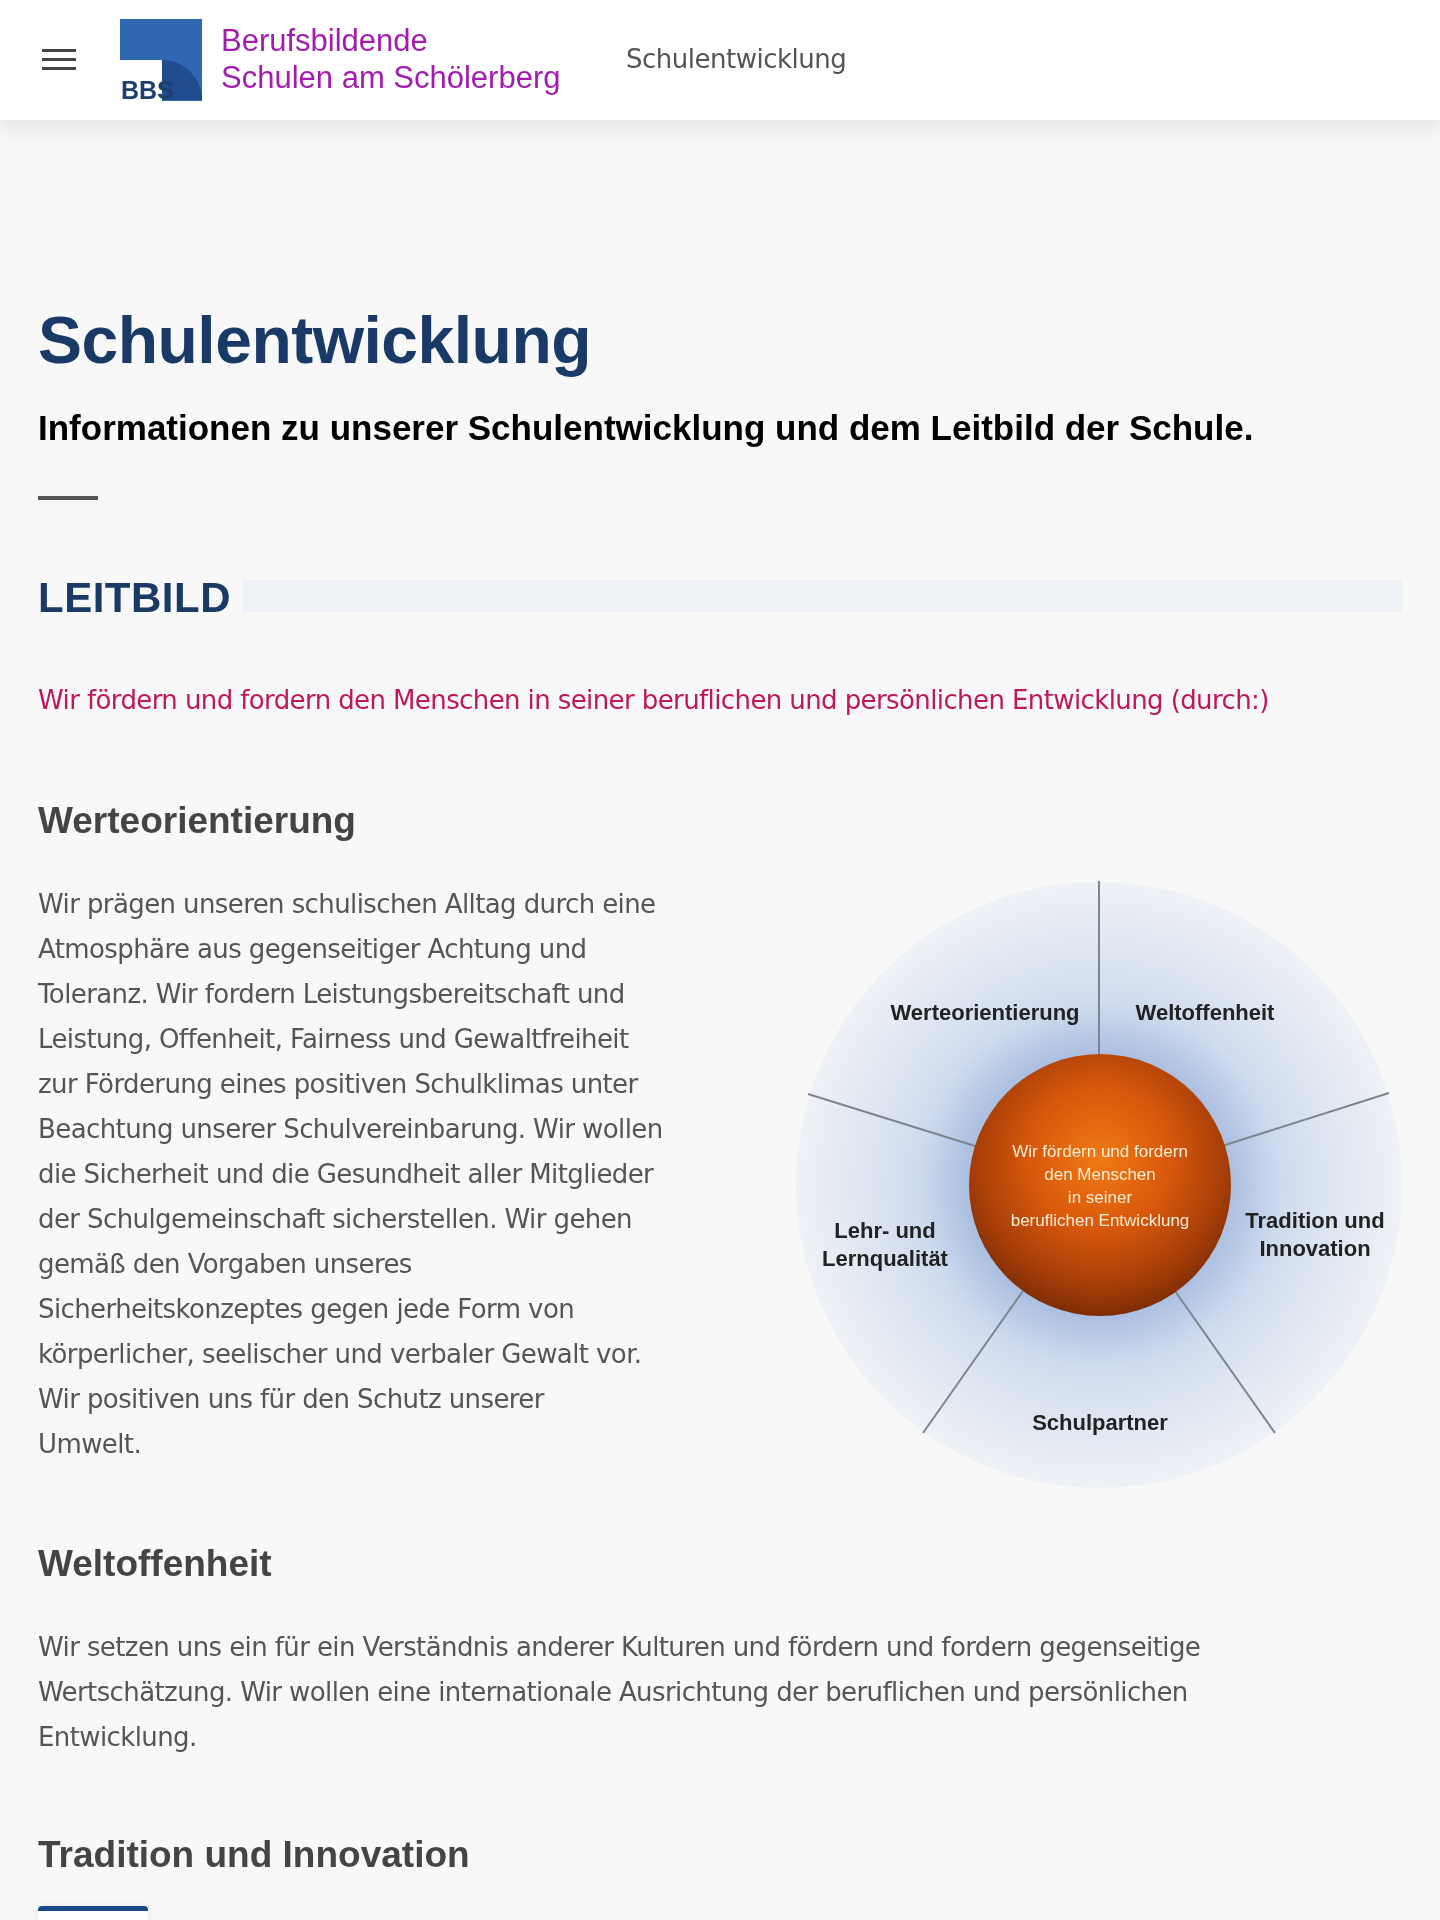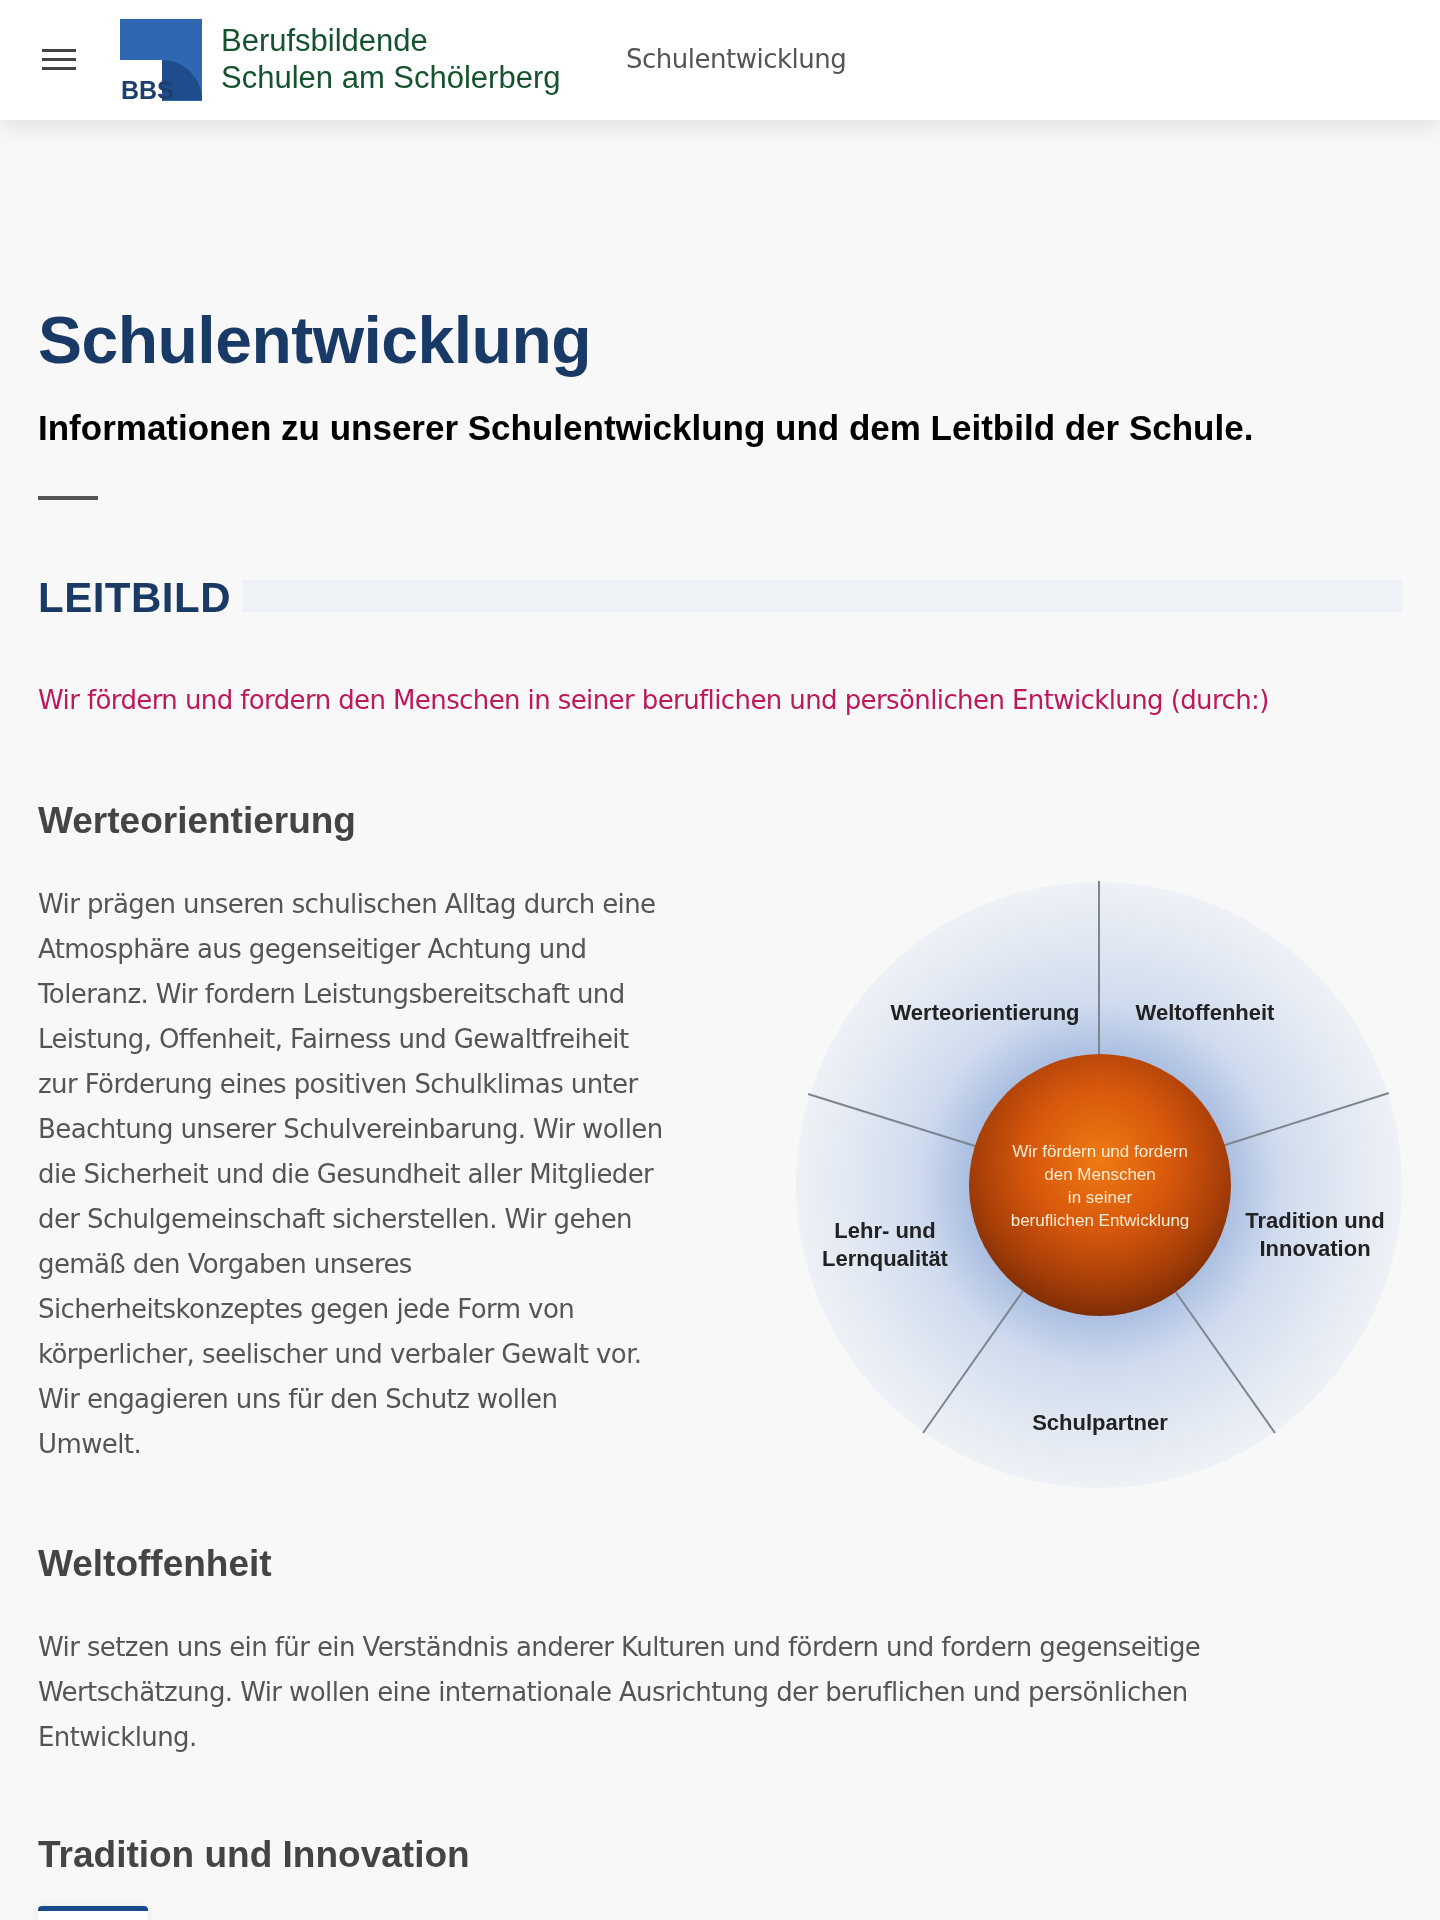--- a/index.html
+++ b/index.html
@@ -24,21 +24,21 @@
       position: absolute; left: 0; width: 34px; height: 3px; background: #444;
     }
     .hamburger span:nth-child(1) { top: 0; }
     .hamburger span:nth-child(2) { top: 9px; }
     .hamburger span:nth-child(3) { top: 18px; }
     .logo-link { position: absolute; left: 120px; top: 18px; width: 480px; height: 84px; display: block; text-decoration: none; }
     .logo-mark { position: absolute; left: 0; top: 1px; width: 82px; height: 82px; }
     .logo-text {
       position: absolute; left: 101px; top: 4px;
       font-family: "Liberation Sans", sans-serif;
-      font-size: 31px; line-height: 37px; color: #14532d;
+      font-size: 31px; line-height: 37px; color: #a21caf;
       white-space: nowrap;
     }
     .header-crumb {
       position: absolute; left: 626px; top: 44px;
       font-family: "DejaVu Sans", sans-serif;
       font-size: 26px; color: #555; letter-spacing: -0.5px;
     }
     .page-title {
       position: absolute; left: 38px; top: 302px;
       font-family: "Liberation Sans", sans-serif; font-weight: bold;
@@ -134,21 +134,21 @@
   <span class="line">Atmosphäre aus gegenseitiger Achtung und</span>
   <span class="line">Toleranz. Wir fordern Leistungsbereitschaft und</span>
   <span class="line">Leistung, Offenheit, Fairness und Gewaltfreiheit</span>
   <span class="line">zur Förderung eines positiven Schulklimas unter</span>
   <span class="line">Beachtung unserer Schulvereinbarung. Wir wollen</span>
   <span class="line">die Sicherheit und die Gesundheit aller Mitglieder</span>
   <span class="line">der Schulgemeinschaft sicherstellen. Wir gehen</span>
   <span class="line">gemäß den Vorgaben unseres</span>
   <span class="line">Sicherheitskonzeptes gegen jede Form von</span>
   <span class="line">körperlicher, seelischer und verbaler Gewalt vor.</span>
-  <span class="line">Wir engagieren uns für den Schutz wollen</span>
+  <span class="line">Wir positiven uns für den Schutz unserer</span>
   <span class="line">Umwelt.</span>
 </div>
 
 <div class="diagram">
   <svg width="610" height="610" viewBox="0 0 610 610">
     <defs>
       <radialGradient id="ringGrad" cx="50%" cy="50%" r="50%">
         <stop offset="0%" stop-color="#6f8fc7"></stop>
         <stop offset="42%" stop-color="#a9bde0"></stop>
         <stop offset="60%" stop-color="#cfdbee"></stop>

